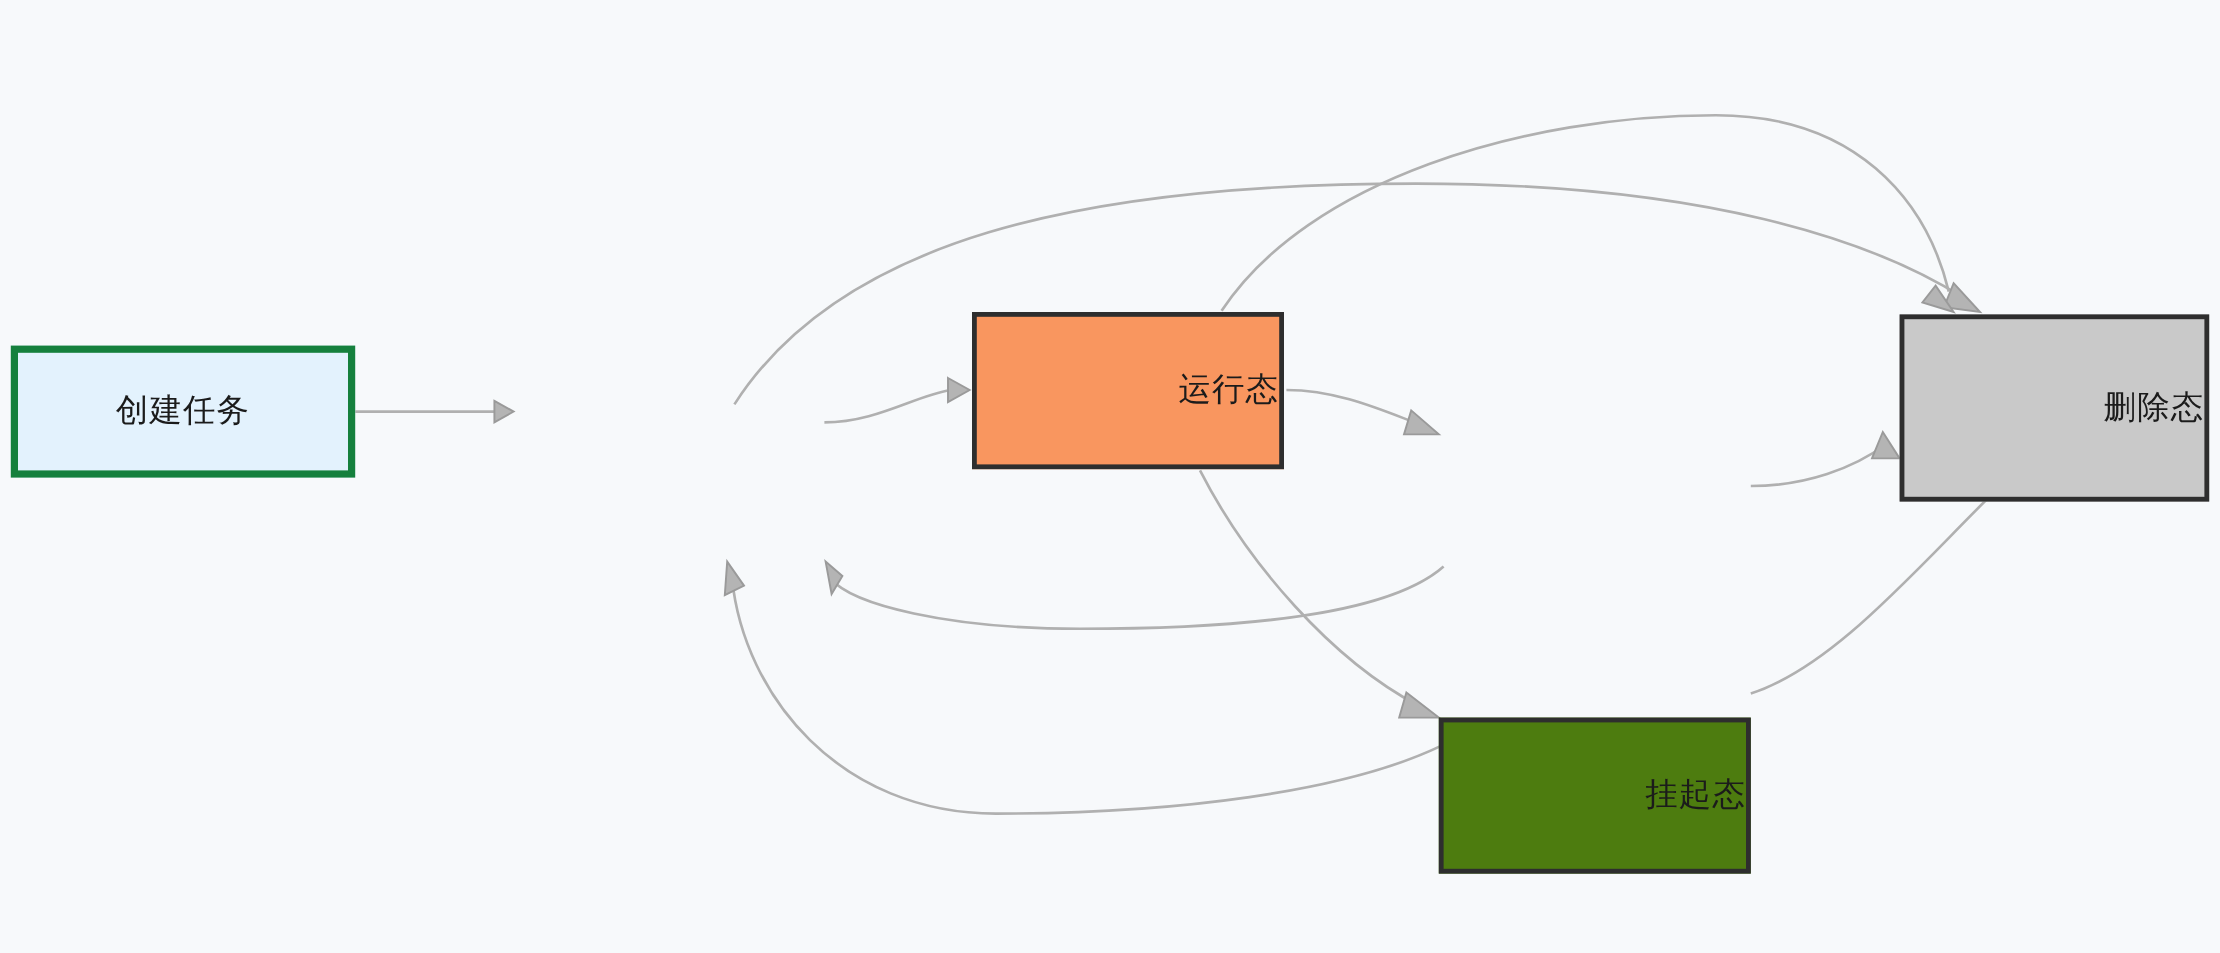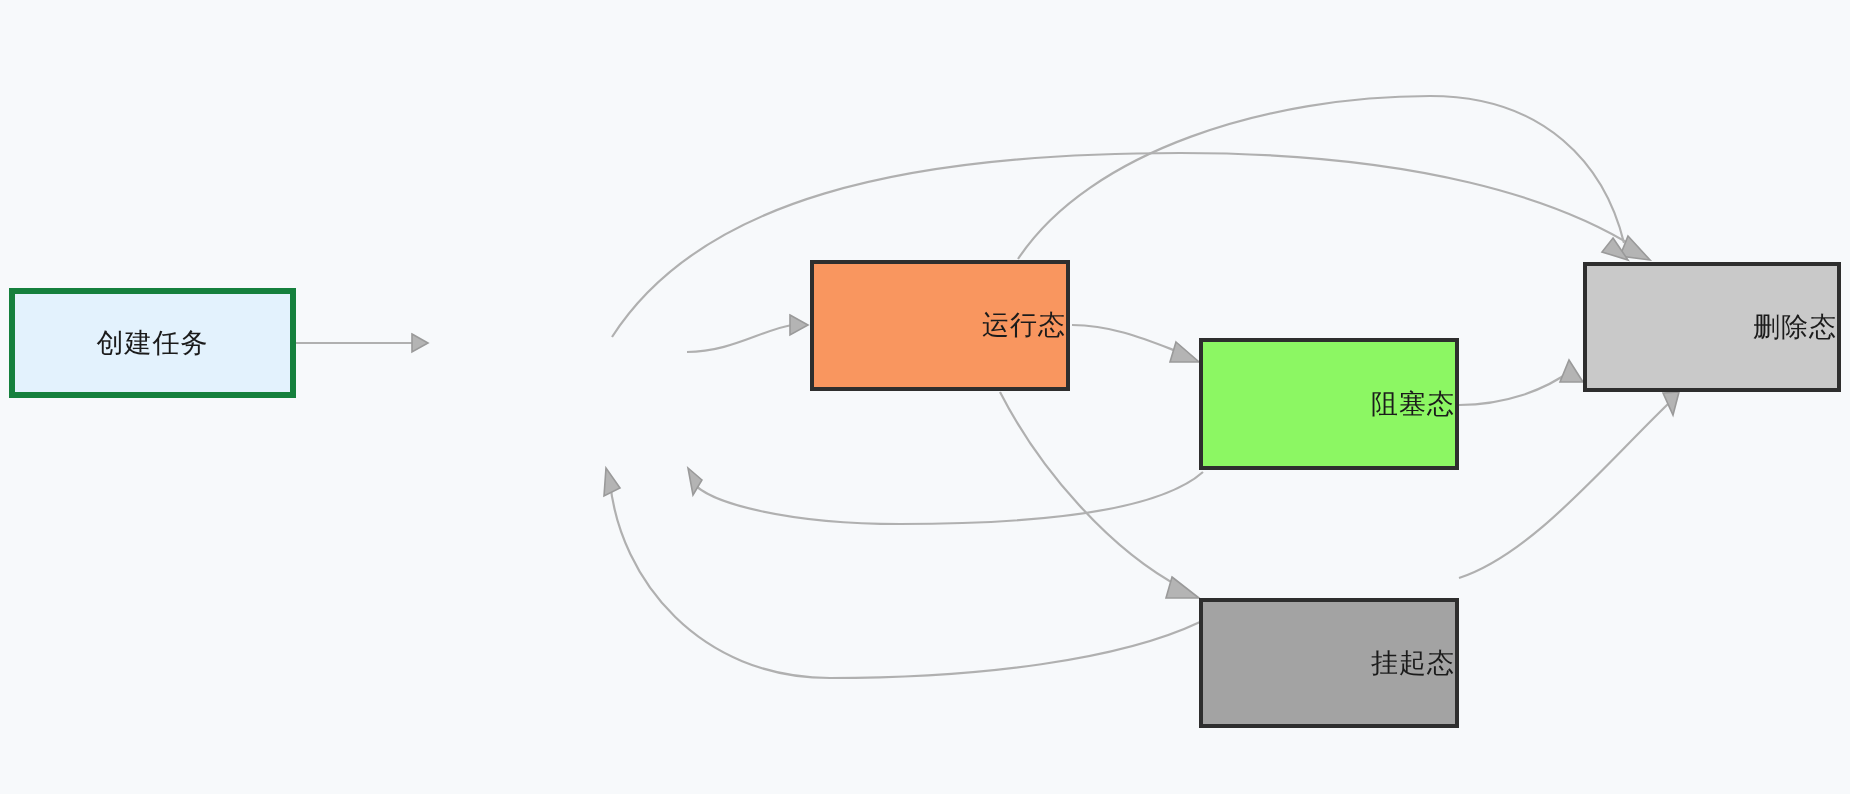--- a/index.html
+++ b/index.html
@@ -118,25 +118,22 @@
 
   <div class="node thin" style="left:9px; top:288px; width:287px; height:110px; background:#e3f2fd;">
     <span>创建任务</span>
   </div>
 
 
   <div class="node thick" style="left:810px; top:260px; width:260px; height:131px; background:#f9965f;">
     <span>运行态</span>
   </div>
 
-  <div class="node thick" style="left:1199px; top:338px; width:260px; height:132px; background:#8cf763;">
-    <span>阻塞态</span>
-  </div>
 
-  <div class="node thick" style="left:1199px; top:598px; width:260px; height:130px; background:#a3a3a3;">
+  <div class="node thick" style="left:1199px; top:598px; width:260px; height:130px; background:#4d7c0f;">
     <span>挂起态</span>
   </div>
 
-  <div class="node thick" style="left:1583px; top:262px; width:258px; height:130px; background:#c9c9c9;">
+  <div class="node thick" style="left:1583px; top:262px; width:258px; height:156px; background:#c9c9c9;">
     <span>删除态</span>
   </div>
 
 </div>
 
 </body></html>

